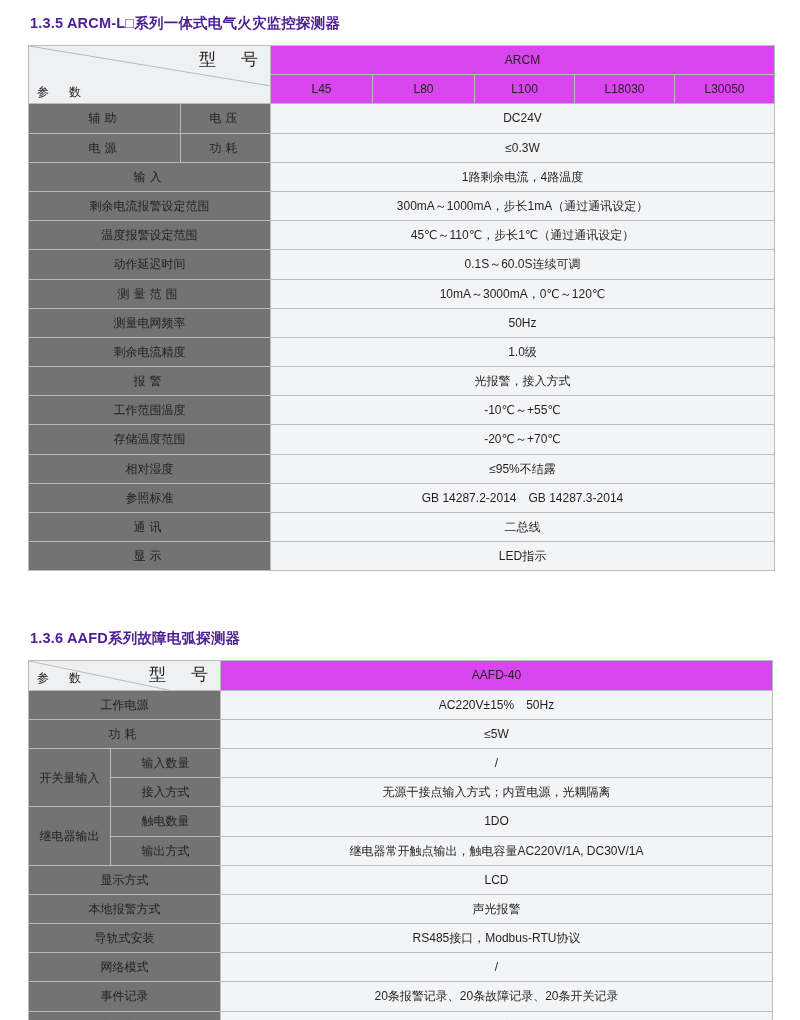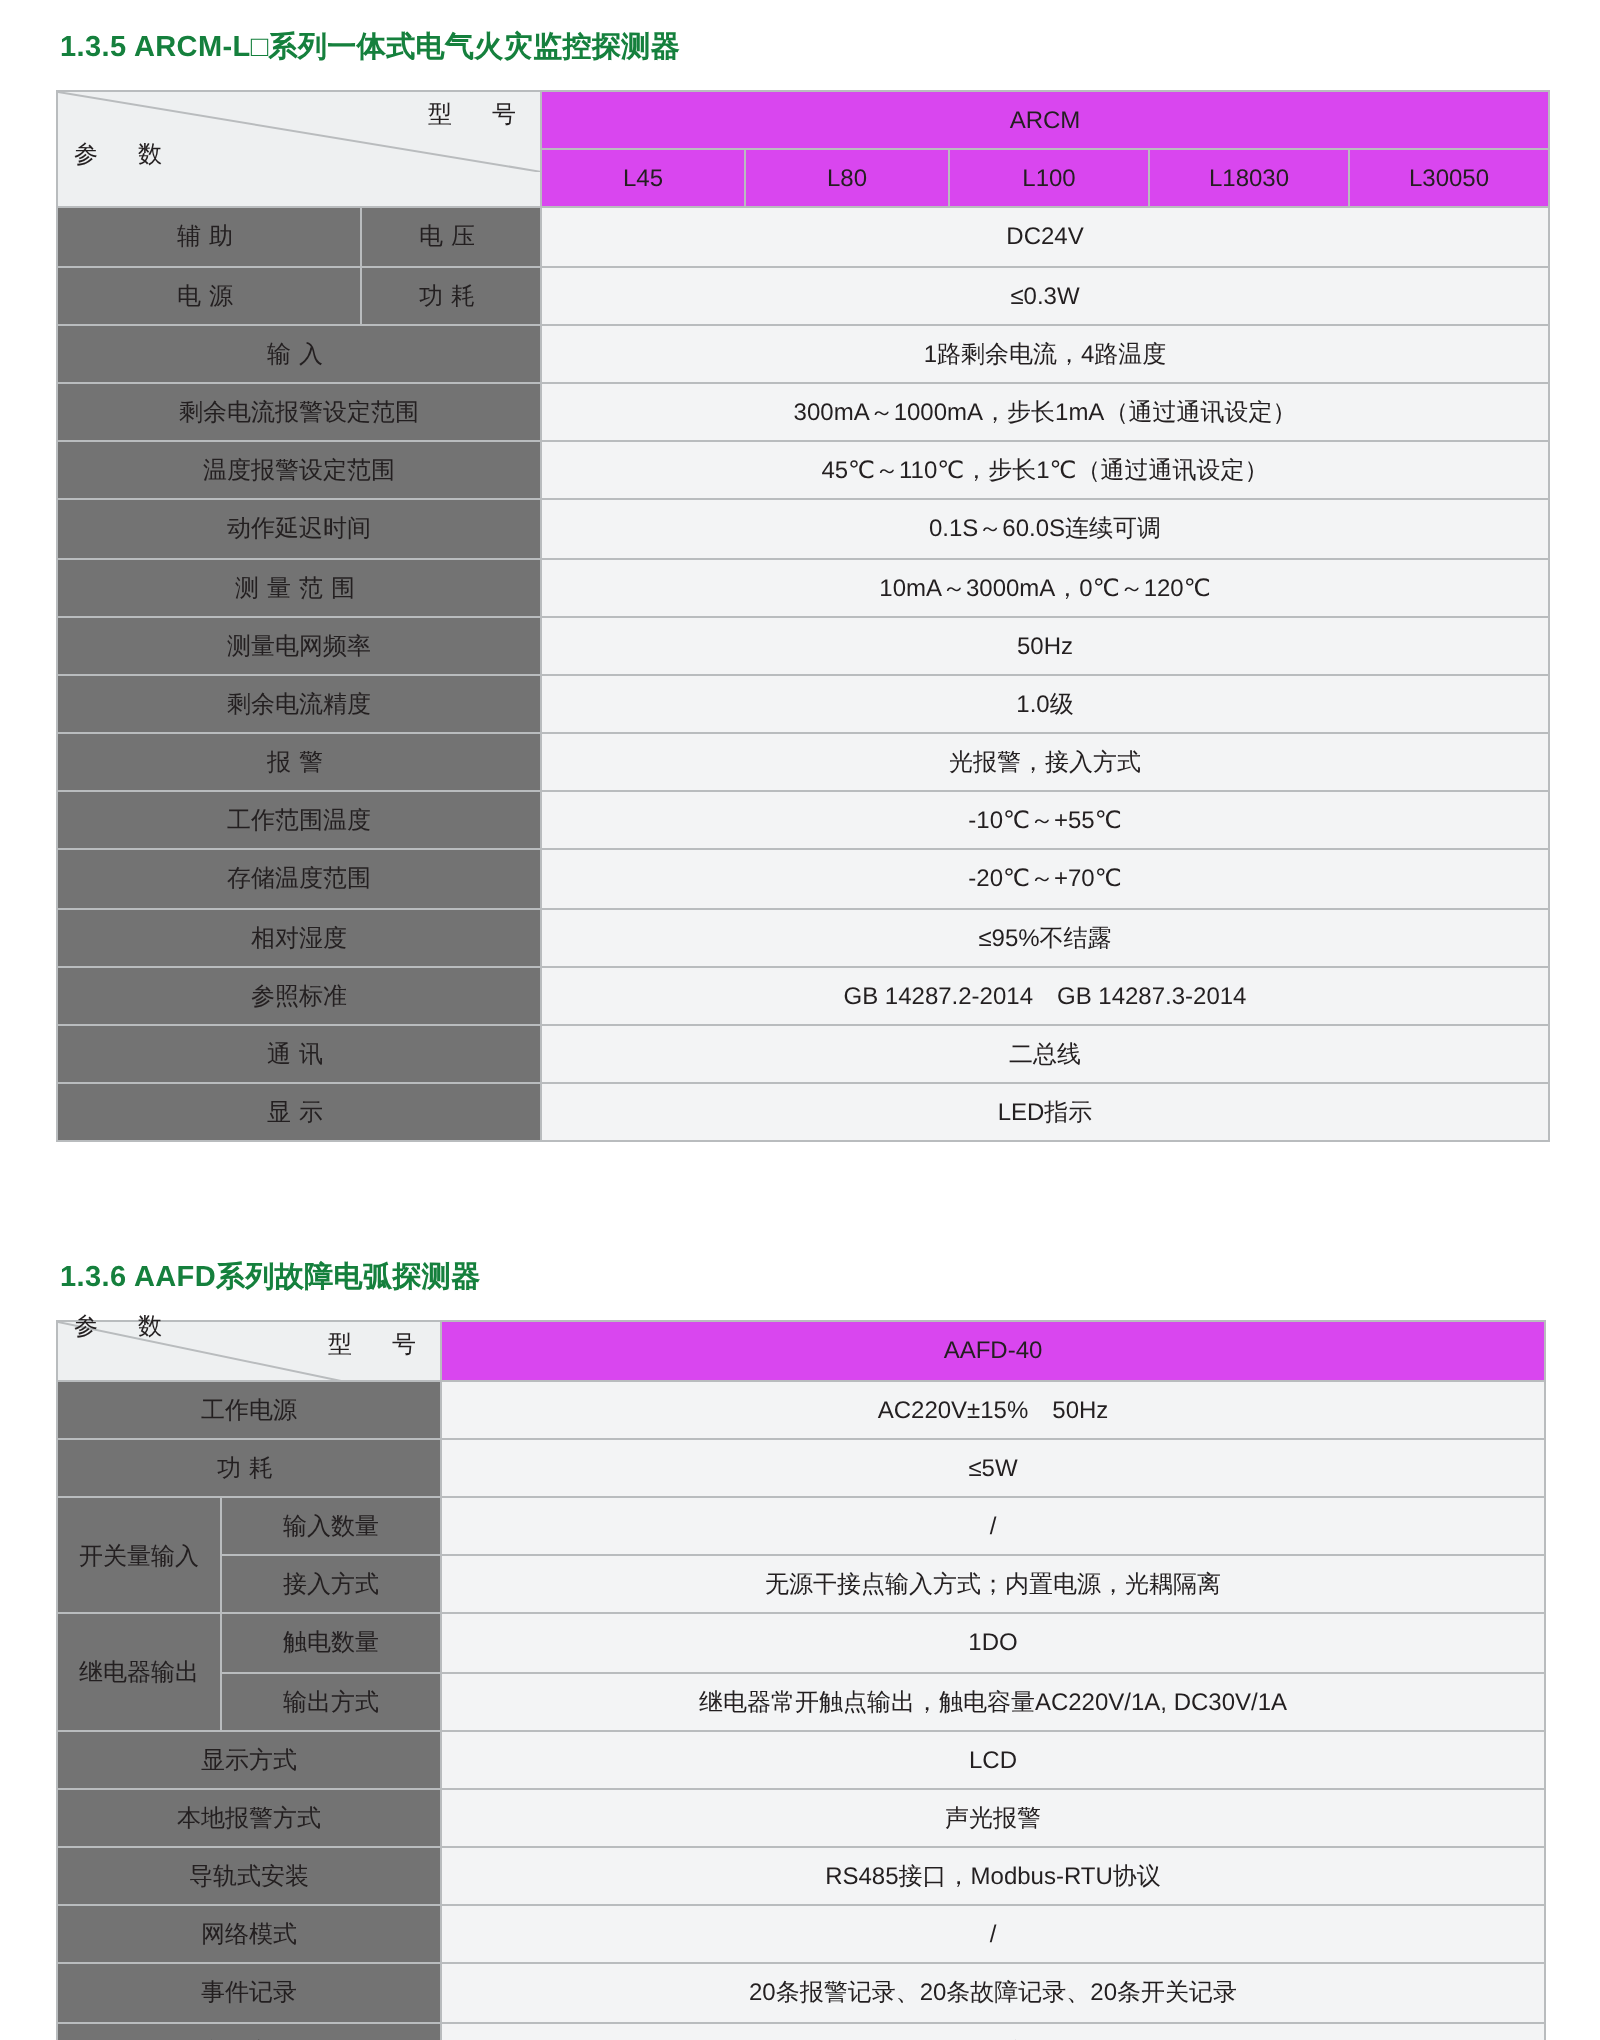--- a/index.html
+++ b/index.html
@@ -18,21 +18,21 @@
   .page {
     width: 800px;
     height: 1020px;
     box-sizing: border-box;
     padding: 14px 28px 0 28px;
   }
   .section-title {
     font-size: 14.5px;
     font-weight: bold;
     letter-spacing: 0.2px;
-    color: #15803d;
+    color: #4c1d95;
     margin: 0 0 12px 2px;
   }
   .spec-table {
     width: 744px;
     border-collapse: collapse;
     table-layout: fixed;
     font-size: 12px;
   }
   .spec-table td {
     border: 1px solid #b9bcbe;
@@ -63,27 +63,27 @@
     position: absolute;
     left: 0; top: 0;
     width: 100%; height: 100%;
     overflow: hidden;
   }
   .diag .line svg { display: block; }
   .diag .tr {
     position: absolute;
     right: 8px;
     top: 3px;
-    font-size: 12px;
+    font-size: 17px;
     letter-spacing: 4px;
   }
   .diag .bl {
     position: absolute;
     left: 8px;
-    bottom: 18px;
+    bottom: 3px;
     font-size: 12px;
     letter-spacing: 4px;
   }
   .gap-between {
     height: 58px;
   }
   .t1 .c1 { width: 152px; }
   .t1 .c2 { width: 90px; }
   .sp { letter-spacing: 4px; }
 </style>

